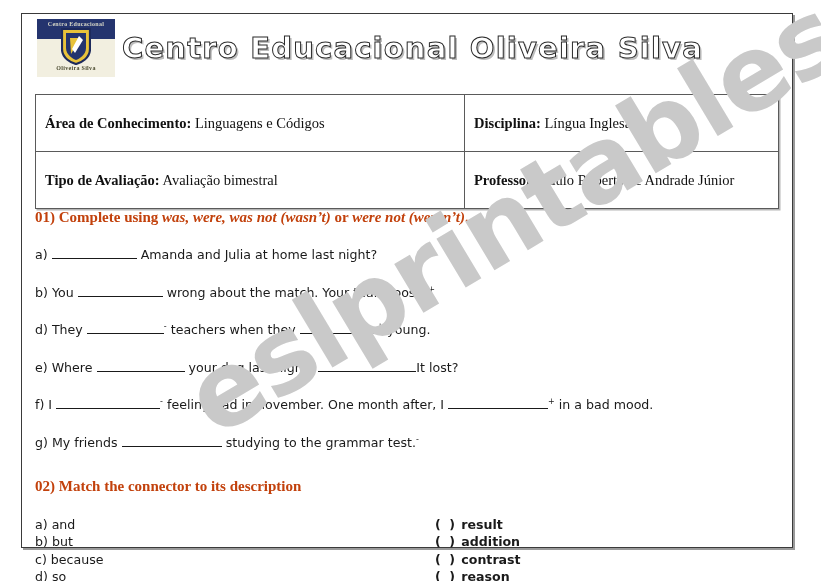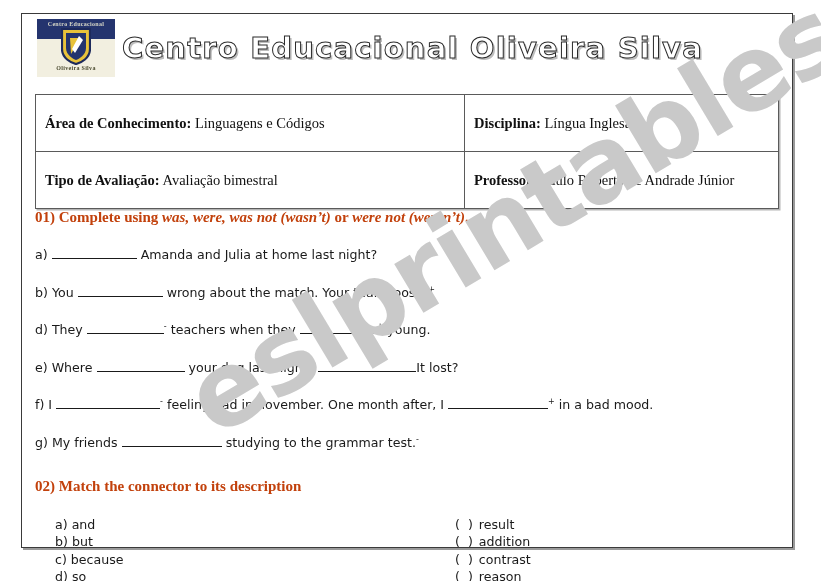--- a/index.html
+++ b/index.html
@@ -180,22 +180,22 @@
   #q2-heading { margin-top: 26px; margin-bottom: 21px; }
 
   #match-grid {
     position: relative;
     font-family: "DejaVu Sans", sans-serif;
     font-size: 12.6px;
     color: #1a1a1a;
     line-height: 17.6px;
   }
   #match-grid .row { display: block; height: 17.6px; white-space: nowrap; }
-  #match-grid .left { display: inline-block; width: 400px; margin-left: 20px; }
-  #match-grid .right { display: inline-block; }
+  #match-grid .left { display: inline-block; width: 400px; }
+  #match-grid .right { display: inline-block; font-weight: bold; }
   #match-grid .paren { letter-spacing: 2px; }
 </style>
 </head>
 <body>
 
 <div id="page-frame">
 
   <div id="header">
 
     <div id="logo">

